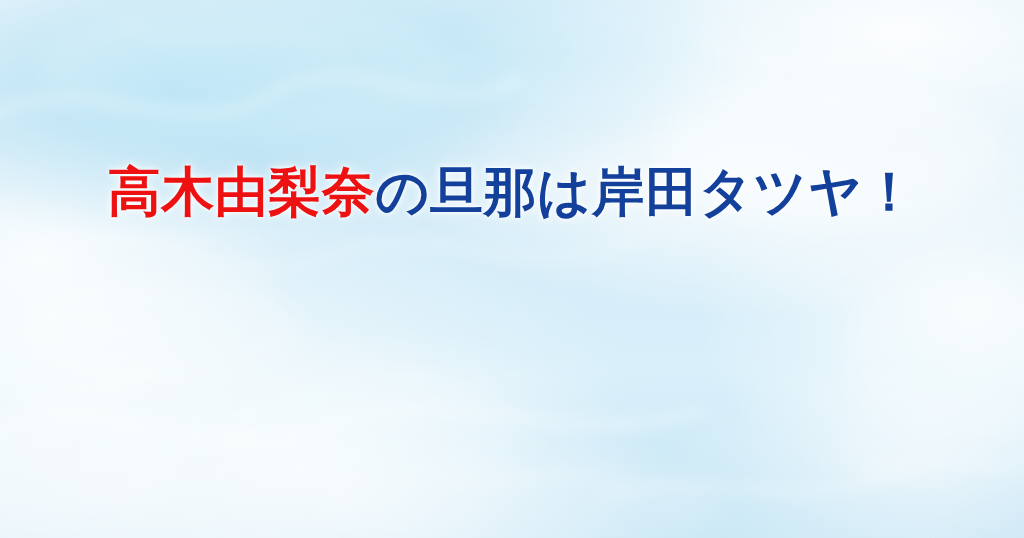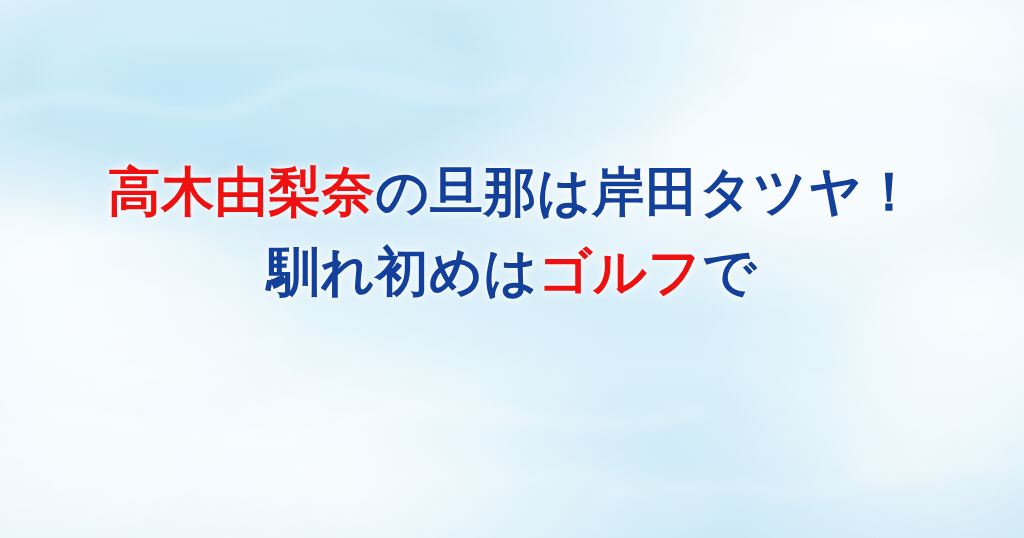--- a/index.html
+++ b/index.html
@@ -128,20 +128,17 @@
       <ellipse cx="380" cy="430" rx="150" ry="58" opacity="0.18"></ellipse>
     </g>
   </svg>
 
   <div class="headline">
 
     <span class="headline-line">
       <span class="seg seg-red">高木由梨奈</span><span class="seg seg-blue">の旦那は岸田タツヤ！</span>
     </span>
 
-    <span class="headline-line">
-      <span class="seg seg-blue">馴れ初めは</span><span class="seg seg-red">ゴルフ</span><span class="seg seg-blue">で</span>
-    </span>
 
 
   </div>
 
 </div>
 
 </body></html>

